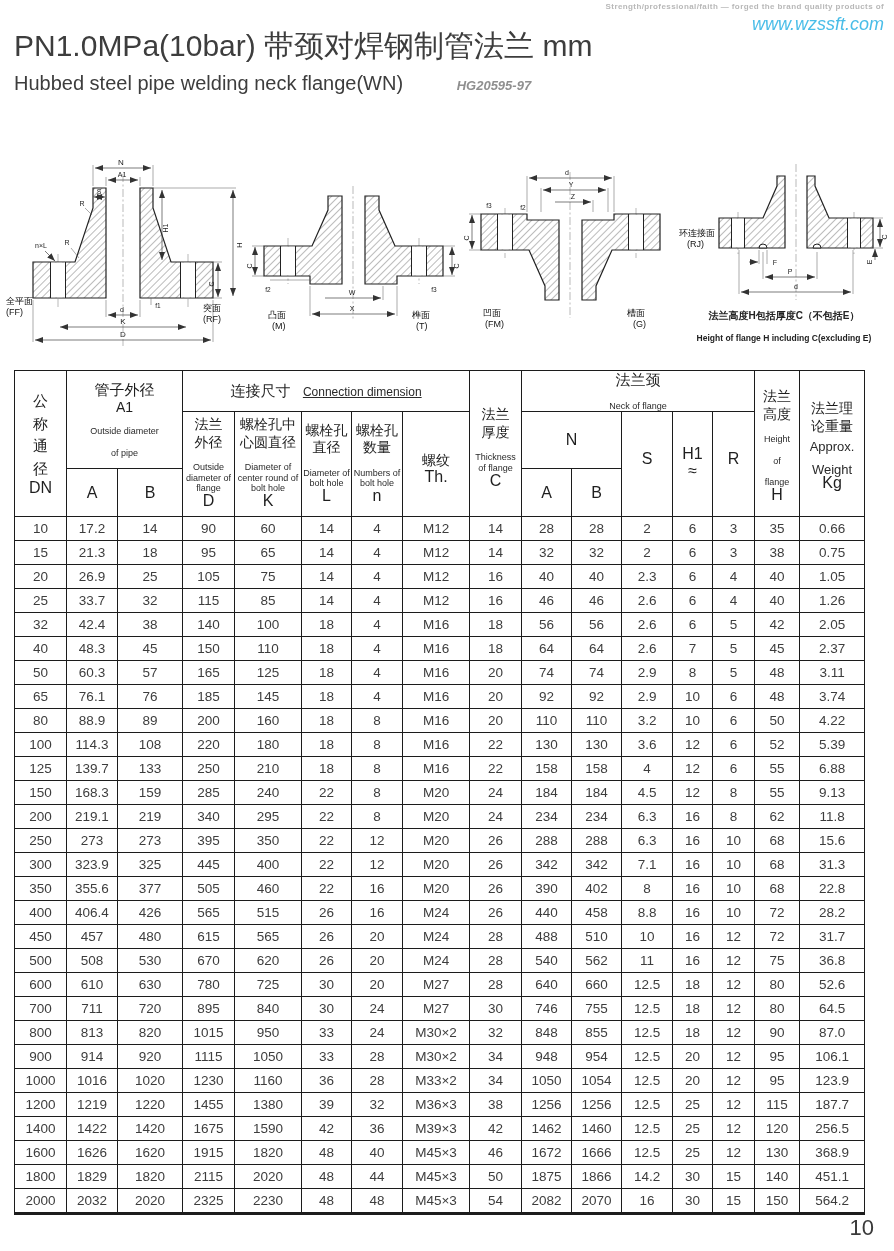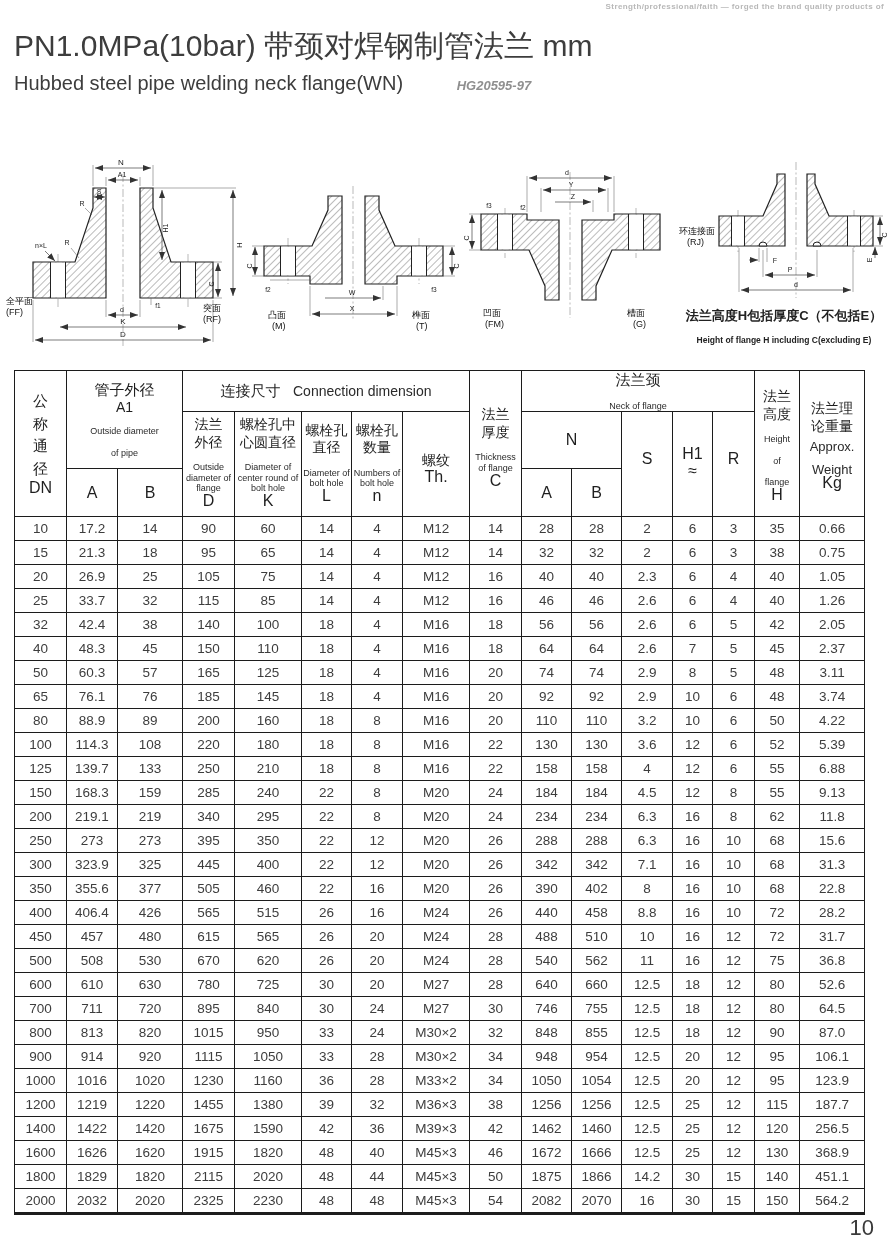--- a/index.html
+++ b/index.html
@@ -14,21 +14,21 @@
   .title{position:absolute;left:14px;top:26px;font-size:30px;font-weight:400;
          letter-spacing:0;color:#3d3d3d;white-space:nowrap;margin:0;}
   .subtitle-row{position:absolute;left:14px;top:72px;font-size:20px;color:#3d3d3d;white-space:nowrap;}
   .standard{font-style:italic;font-weight:bold;color:#8f8f8f;margin-left:48px;font-size:13px;}
   
   .drawings{position:absolute;left:0;top:150px;width:894px;display:flex;
             justify-content:space-between;align-items:center;padding:0 5px;box-sizing:border-box;}
   .fig{display:flex;flex-direction:column;align-items:center;}
   .fig svg{display:block;}
   .fig-note{width:210px;text-align:center;line-height:1.25;margin-top:2px;}
-  .fig-note .cn{font-size:13px;font-weight:bold;color:#222;}
+  .fig-note .cn{font-size:10px;font-weight:bold;color:#222;}
   .fig-note .en{font-size:8.5px;font-weight:bold;color:#222;}
   
   .body{stroke:#222;stroke-width:1.2;}
   .edge{stroke:#222;stroke-width:1;}
   .cl{stroke:#8a8a8a;stroke-width:.6;stroke-dasharray:8 2.5 2 2.5;fill:none;}
   .dim{stroke:#444;stroke-width:.7;fill:none;}
   .ext{stroke:#555;stroke-width:.5;fill:none;}
   .t{font-family:"Liberation Sans",sans-serif;font-size:8px;fill:#222;text-anchor:middle;}
   .t7{font-size:7px;}
   .t6{font-size:6.5px;}
@@ -41,30 +41,31 @@
   table.spec td{text-align:center;font-size:13.5px;color:#3d3d3d;height:23px;}
   table.spec th{font-weight:normal;color:#1f1f1f;vertical-align:middle;text-align:center;}
   tr.hr1{height:38px;}tr.hr2{height:57px;}tr.hr3{height:48px;}
   .cellflex{display:flex;flex-direction:column;align-items:center;height:100%;box-sizing:border-box;padding:3px 1px 5px;}
   .cellflex .letter{margin-top:auto;}
   .cn{font-size:14px;line-height:1.25;color:#1f1f1f;}
   .cng{font-size:15px;}
   .en{font-size:9px;line-height:1.15;color:#2a2a2a;margin-top:11px;}
   .letter{font-size:16px;color:#1f1f1f;line-height:1.05;}
   .dn-stack{width:1.15em;margin:0 auto;word-break:break-all;font-size:15px;line-height:1.5;}
-  .grp-en{font-size:14px;color:#2a2a2a;margin-left:8px;}
+  .grp-en{font-size:12px;color:#2a2a2a;margin-left:8px;text-decoration:underline;}
   .approx{font-size:13px;line-height:.9;}
   
   .page-num{position:absolute;right:20px;bottom:10px;font-size:22px;color:#3a3a3a;}
 </style>
 </head>
 <body>
 
 <div class="top-right">
   <div class="tagline">Strength/professional/faith — forged the brand quality products of</div>
+  <div class="website">www.wzssft.com</div>
 </div>
 
 <h1 class="title">PN1.0MPa(10bar) 带颈对焊钢制管法兰  mm</h1>
 <div class="subtitle-row">
   <span>Hubbed steel pipe welding neck flange(WN)</span>
   <span class="standard">HG20595-97</span>
 </div>
 
 <div class="drawings">
 

